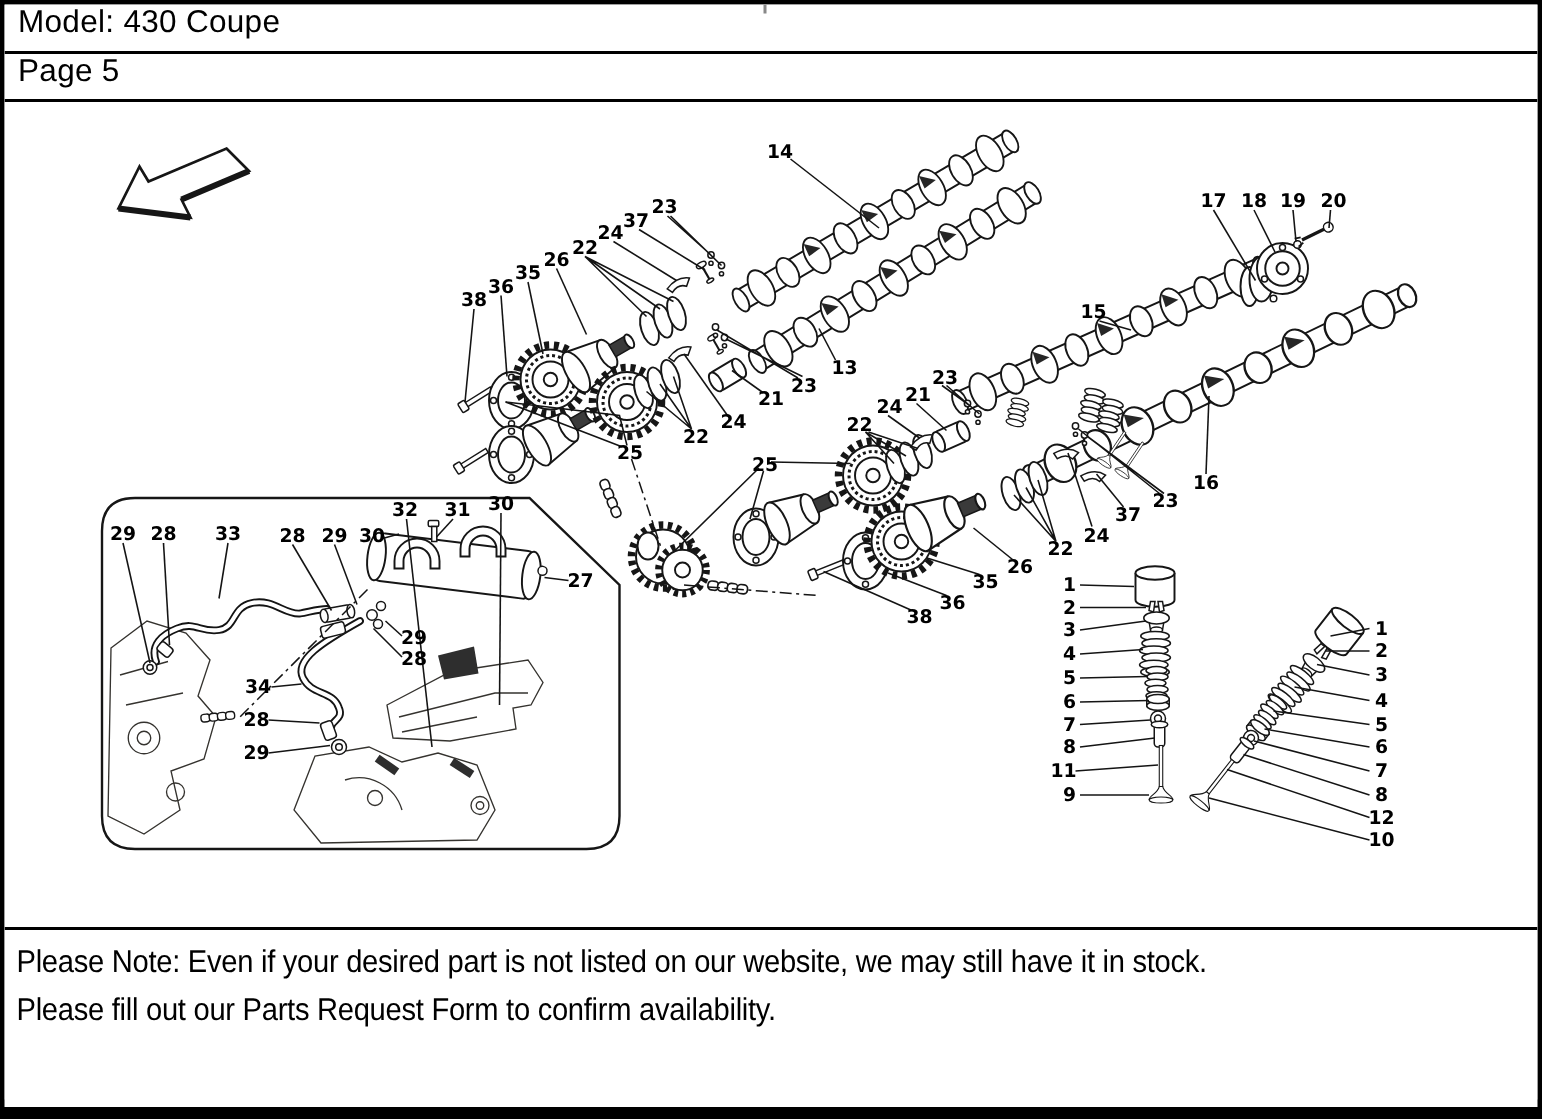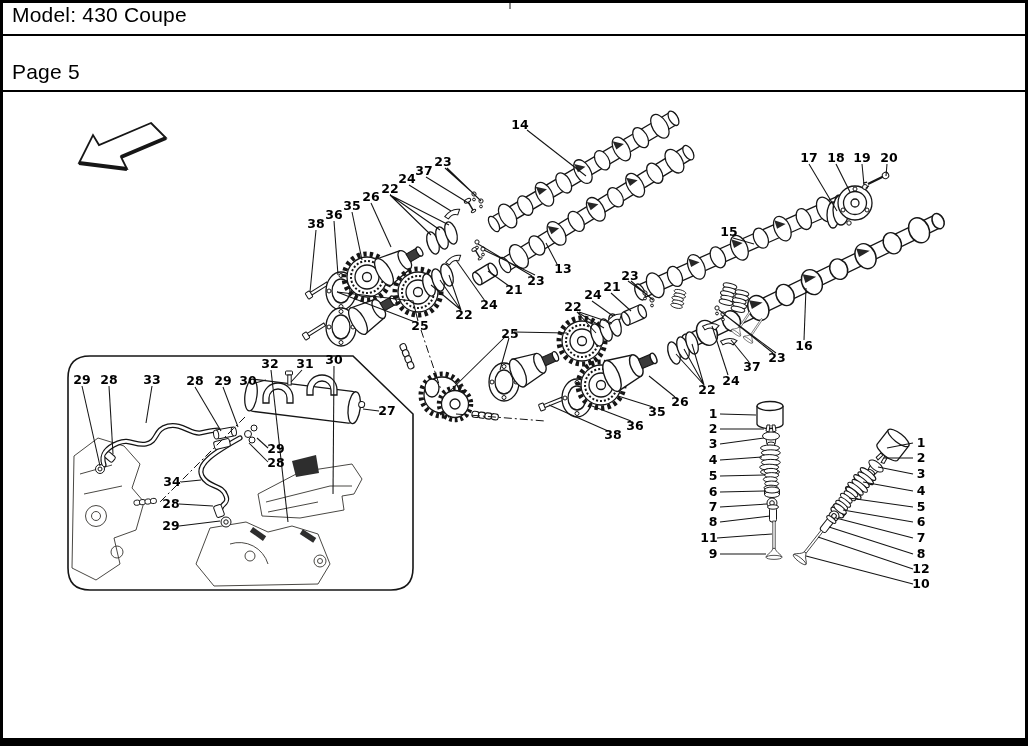--- a/index.html
+++ b/index.html
@@ -4,21 +4,21 @@
 <style>
   html,body{margin:0;padding:0;background:#e8e8e8;}
   #page{
     position:relative;width:1028px;height:746px;box-sizing:border-box;
     background:#fff;border:3px solid #000;border-bottom:8px solid #000;
     font-family:"Liberation Sans",sans-serif;color:#000;overflow:hidden;
   }
   .hdr-row{box-sizing:border-box;border-bottom:2px solid #000;display:flex;align-items:flex-start;
     padding-left:9px;background:#fff;position:relative;}
   #hdr1{height:33px;font-size:21px;letter-spacing:.2px;}
-  #hdr2{height:32px;font-size:21px;letter-spacing:.2px;margin-top:24px;}
+  #hdr2{height:32px;font-size:21px;letter-spacing:.2px;}
   #hdr2 .title{margin-left:30px;letter-spacing:.6px;}
   #hdr1 .tick{position:absolute;left:506px;top:0;width:2px;height:6px;background:#888;}
   #diagram{display:block;background:#fff;}
   #note{box-sizing:border-box;height:115px;border-top:2px solid #000;background:#fff;
     padding:6px 8px 0 8px;}
   #note .nline{font-size:21px;line-height:32px;white-space:nowrap;
     transform:scaleX(0.925);transform-origin:0 0;letter-spacing:-0.2px;}
   
   .pt{fill:#fff;stroke:#161616;stroke-width:1.3px;}
   .ptn{fill:#fff;stroke:#161616;stroke-width:1px;}
@@ -490,14 +490,18 @@
       <text class="co" text-anchor="middle" x="334" y="340">30</text>
       <text class="co" text-anchor="middle" x="387" y="391">27</text>
       <text class="co" text-anchor="middle" x="276" y="429">29</text>
       <text class="co" text-anchor="middle" x="276" y="443">28</text>
       <text class="co" text-anchor="middle" x="172" y="462">34</text>
       <text class="co" text-anchor="middle" x="171" y="484">28</text>
       <text class="co" text-anchor="middle" x="171" y="506">29</text>
     </g>
   </svg>
 
+  <div id="note">
+    <div class="nline">Please Note: Even if your desired part is not listed on our website, we may still have it in stock.</div>
+    <div class="nline">Please fill out our Parts Request Form to confirm availability.</div>
+  </div>
 
 </div>
 
 </body></html>

